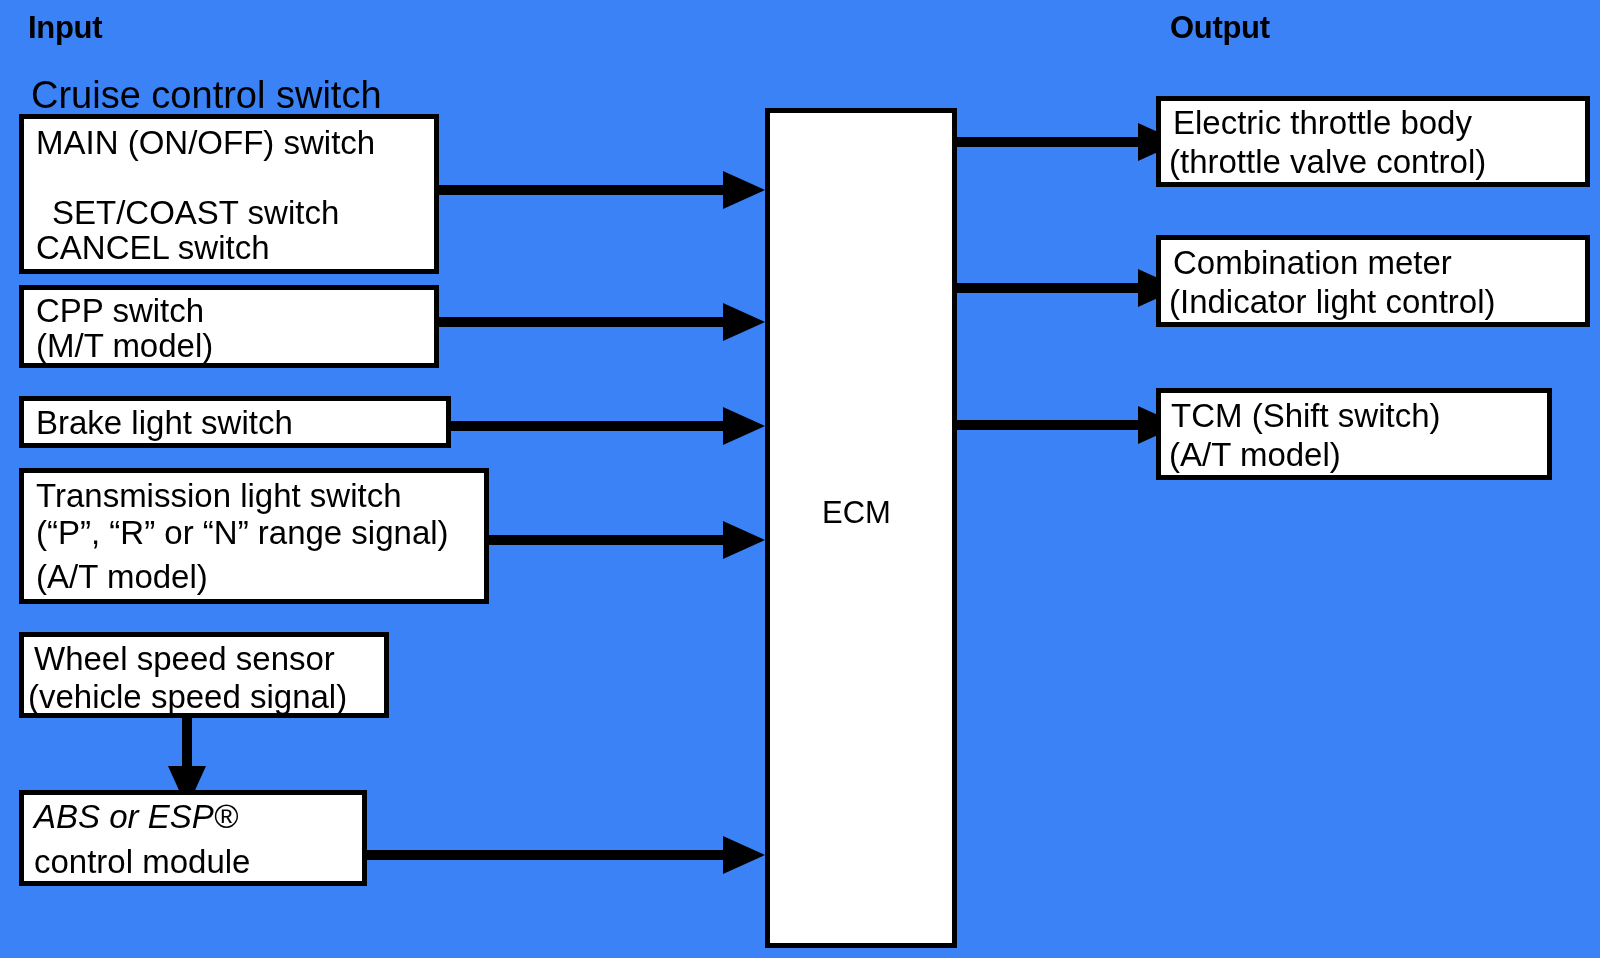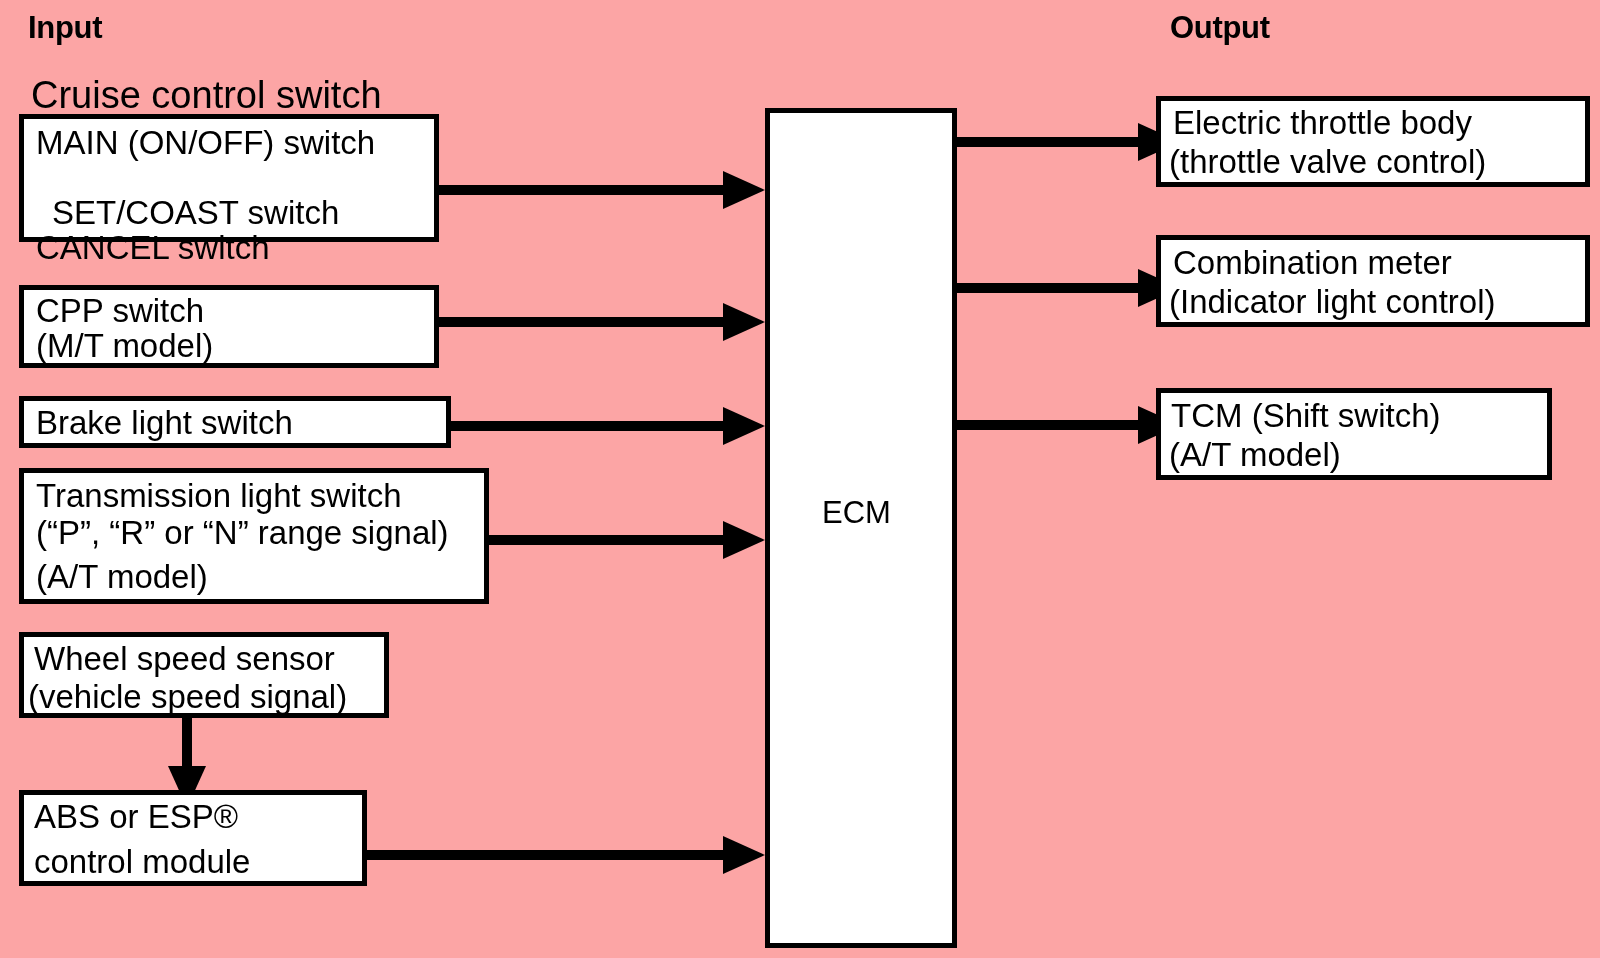--- a/index.html
+++ b/index.html
@@ -8,21 +8,21 @@
     background: #ffffff;
   }
   body {
     font-family: "Liberation Sans", sans-serif;
     color: #000000;
   }
   #canvas {
     position: relative;
     width: 1600px;
     height: 958px;
-    background: #fca5a5;
+    background: #3b82f6;
     overflow: hidden;
   }
   .hdr {
     position: absolute;
     font-weight: bold;
     font-size: 31px;
     line-height: 31px;
     letter-spacing: -0.3px;
     white-space: nowrap;
   }
@@ -103,21 +103,21 @@
 <body>
 
 <div id="canvas">
 
   <div class="hdr" style="left:28px; top:12px;">Input</div>
 
   <div class="hdr" style="left:1170px; top:12px;">Output</div>
 
   <div class="plain-label" style="left:31px; top:79px;">Cruise control switch</div>
 
-  <div class="box" style="left:19px; top:114px; width:420px; height:128px;">
+  <div class="box" style="left:19px; top:114px; width:420px; height:160px;">
     <div class="box-text" style="left:12px; top:5px;">MAIN (ON/OFF) switch</div>
     <div class="box-text" style="left:28px; top:75px;">SET/COAST switch</div>
     <div class="box-text" style="left:12px; top:110px;">CANCEL switch</div>
   </div>
 
   <div class="box" style="left:19px; top:285px; width:420px; height:83px;">
     <div class="box-text" style="left:12px; top:2px;">CPP switch</div>
     <div class="box-text" style="left:12px; top:37px;">(M/T model)</div>
   </div>
 
@@ -135,21 +135,21 @@
     <div class="box-text" style="left:10px; top:3px;">Wheel speed sensor</div>
     <div class="box-text" style="left:4px; top:41px;">(vehicle speed signal)</div>
   </div>
 
   <div class="arrow-v" style="left:187px; top:718px; height:90px;">
     <div class="shaft" style="height:48px;"></div>
     <div class="head" style="top:48px;"></div>
   </div>
 
   <div class="box" style="left:19px; top:790px; width:348px; height:96px;">
-    <div class="box-text" style="left:10px; top:3px;">ABS or ESP®</div>
+    <div class="box-text" style="left:10px; top:3px;font-style:italic;">ABS or ESP®</div>
     <div class="box-text" style="left:10px; top:48px;">control module</div>
   </div>
 
   <div class="arrow-h" style="left:439px; top:190px; width:326px;">
     <div class="shaft" style="width:284px;"></div>
     <div class="head" style="left:284px;"></div>
   </div>
 
   <div class="arrow-h" style="left:439px; top:322px; width:326px;">
     <div class="shaft" style="width:284px;"></div>

